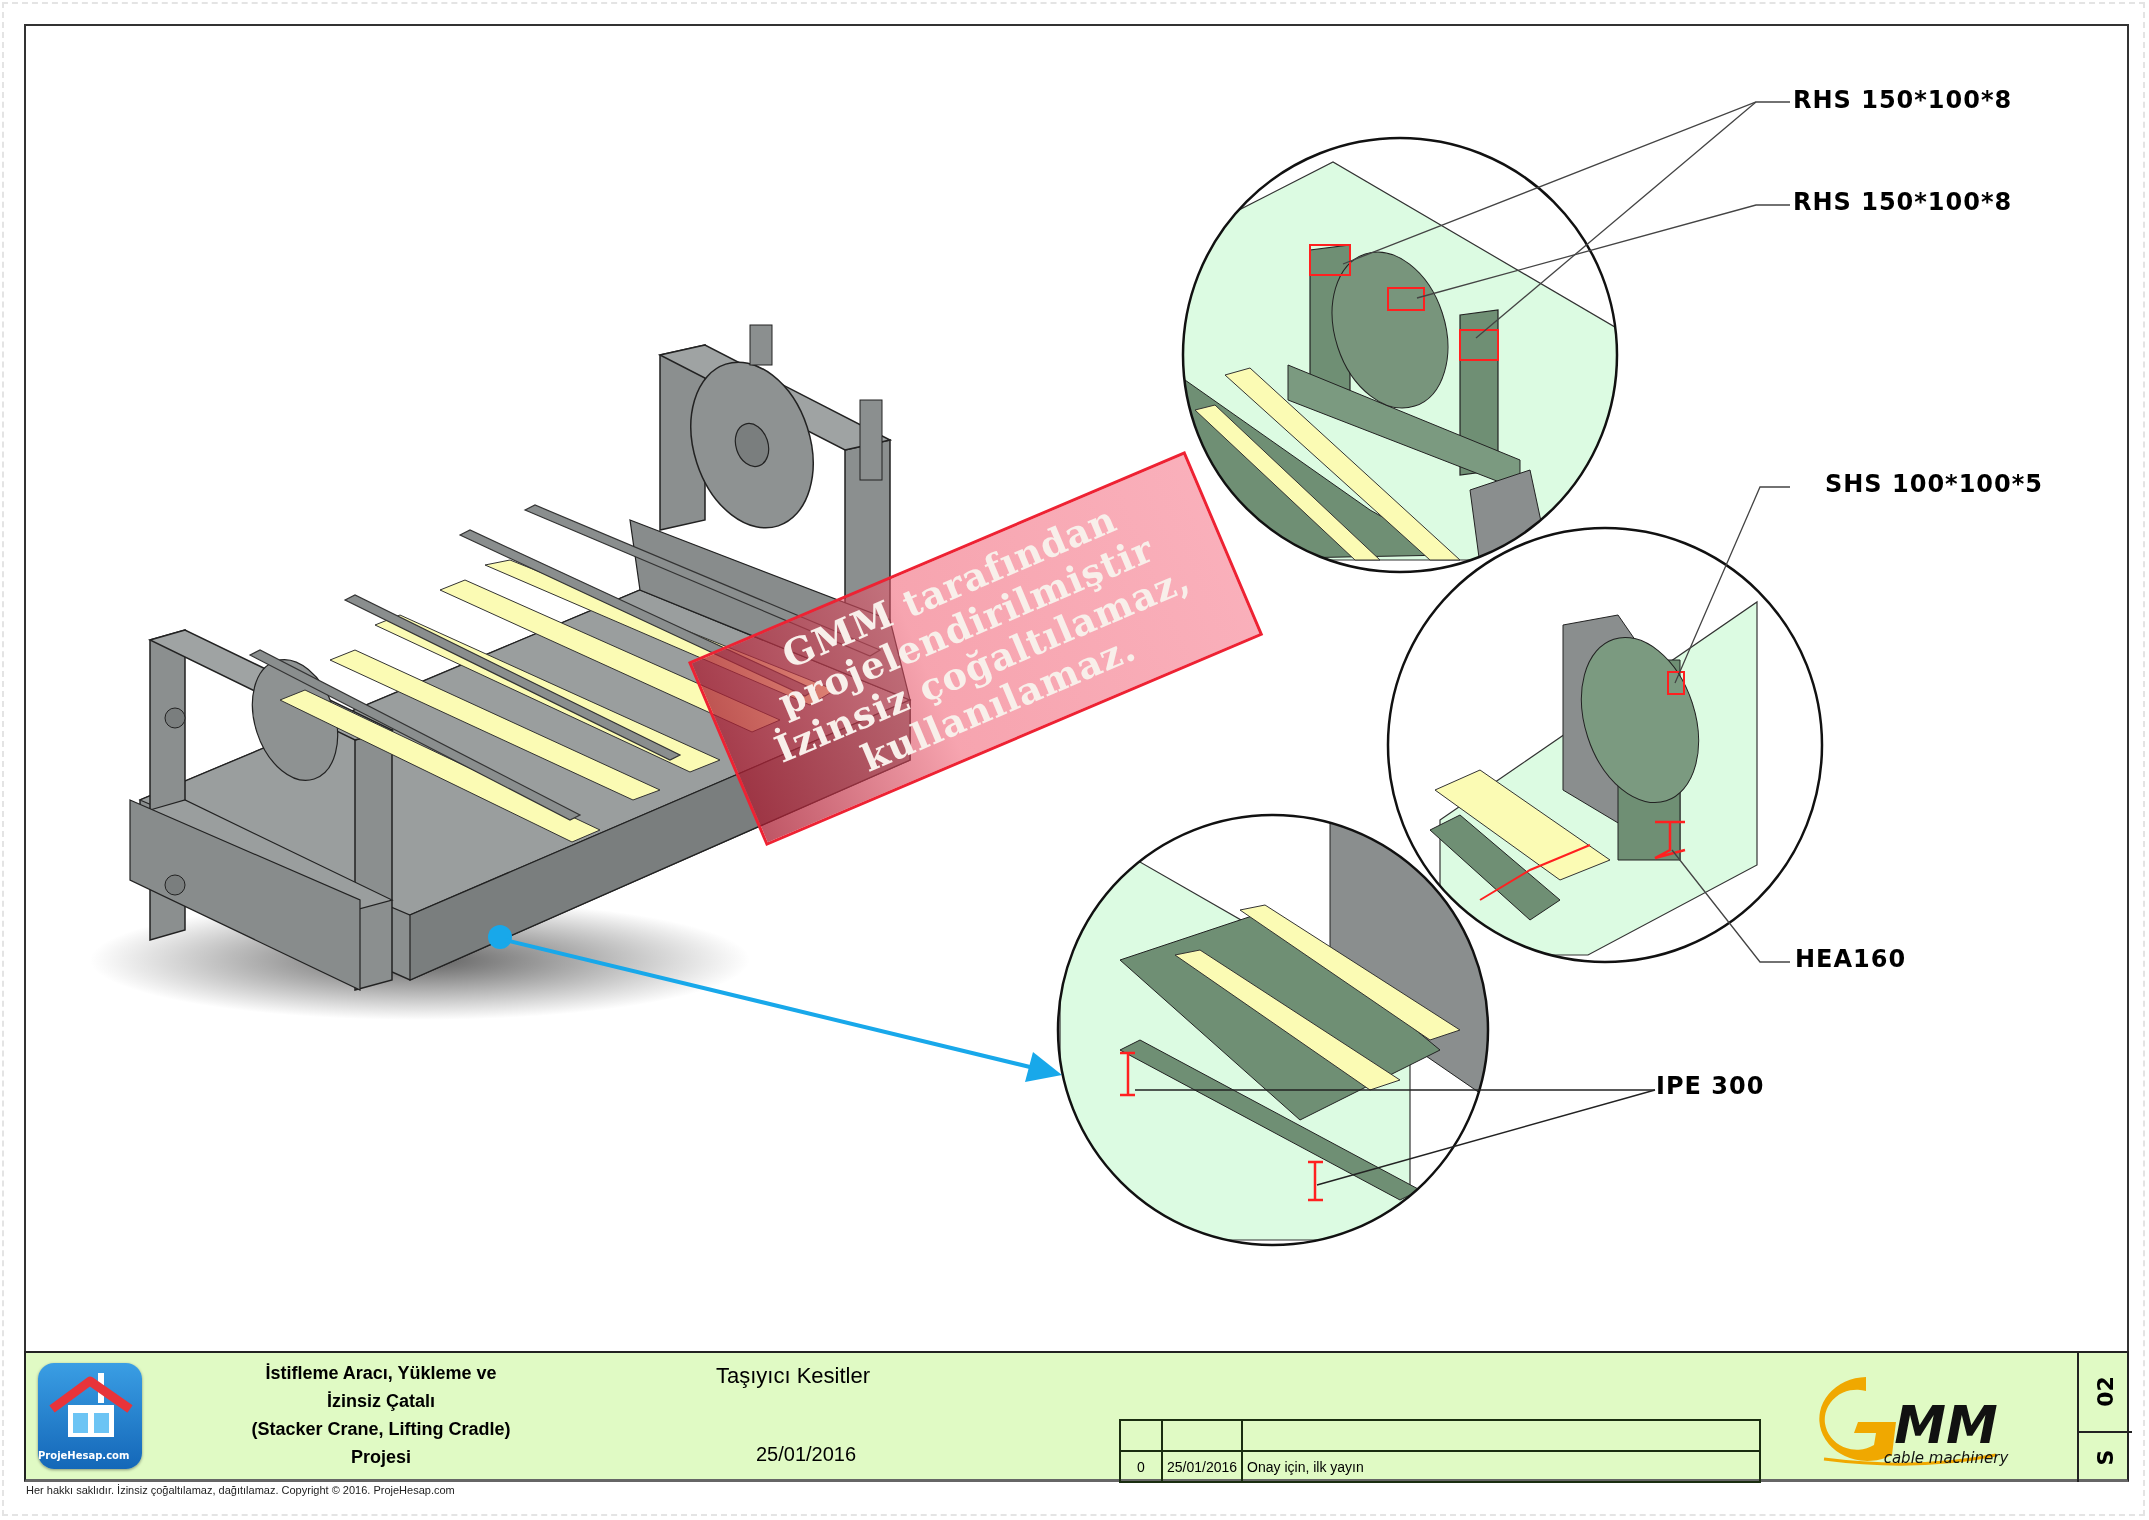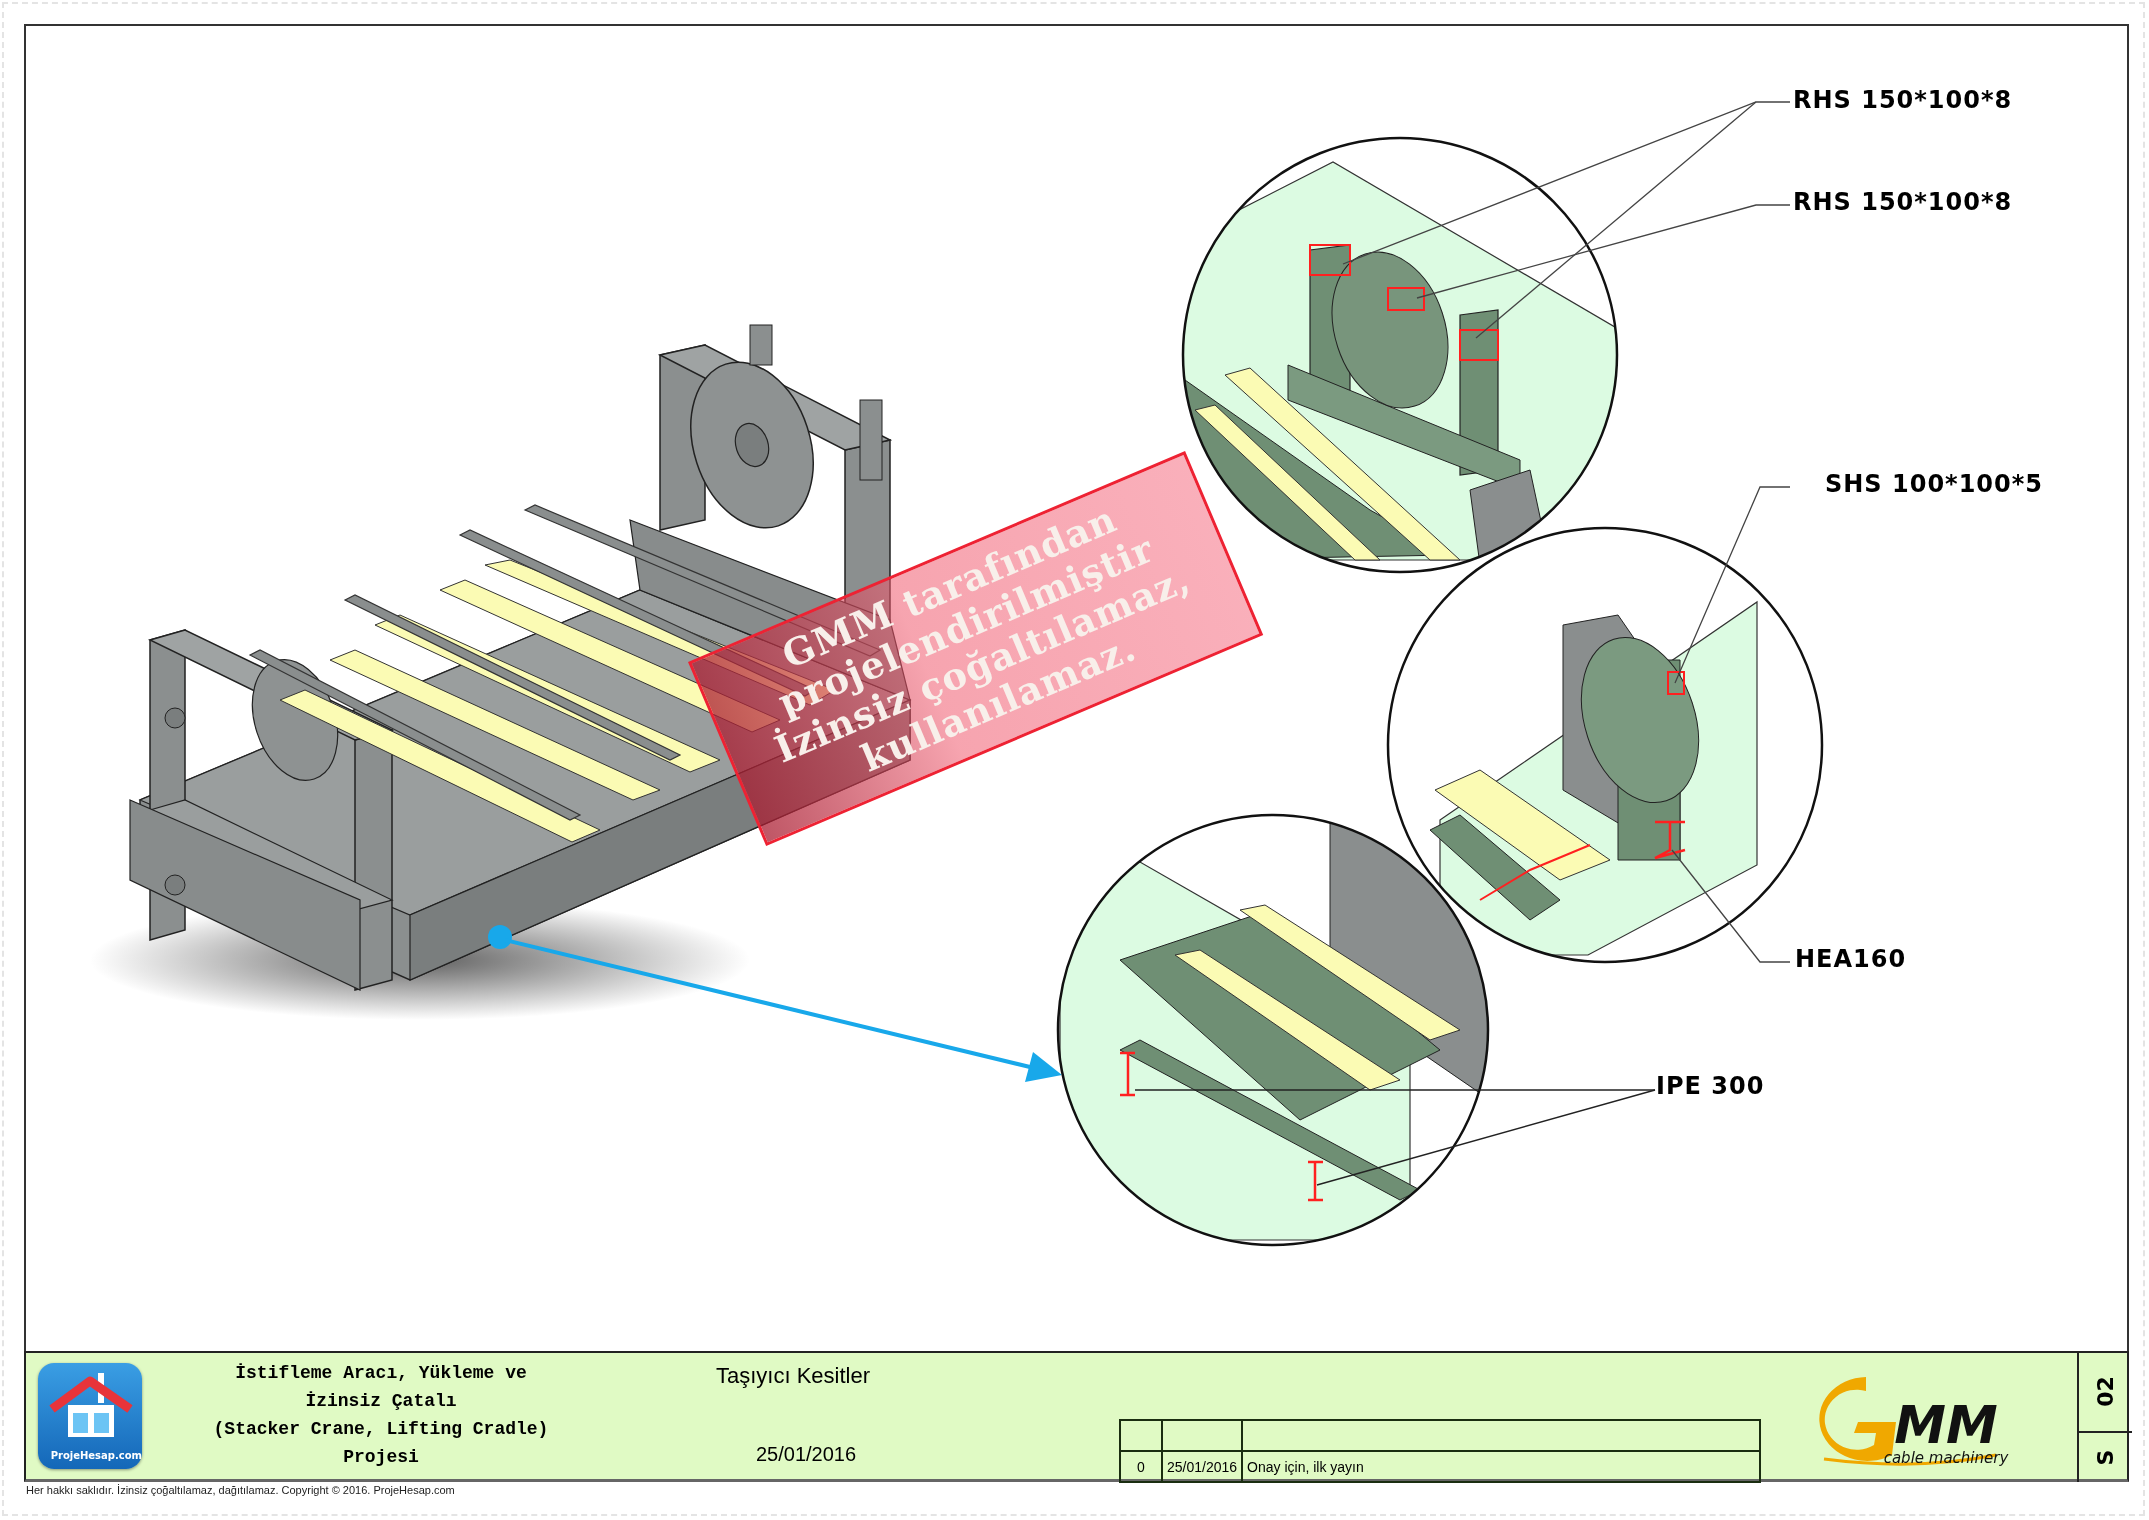--- a/index.html
+++ b/index.html
@@ -3,22 +3,22 @@
 <meta charset="utf-8">
 <style>
   html, body { margin: 0; padding: 0; background: #ffffff; }
   body { width: 2149px; height: 1520px; position: relative; overflow: hidden; font-family: "Liberation Sans", sans-serif; }
   .sheet-edge { position: absolute; left: 2px; top: 2px; width: 2143px; height: 1514px; border: 2px dashed #e4e4e4; box-sizing: border-box; }
   .frame { position: absolute; left: 24px; top: 24px; width: 2105px; height: 1458px; border: 2px solid #333; box-sizing: border-box; background: #fff; }
   svg.drawing { position: absolute; left: 0; top: 0; }
   .callout { position: absolute; font-family: "DejaVu Sans", sans-serif; font-weight: bold; font-size: 24px; color: #000; letter-spacing: 1px; white-space: nowrap; }
   .titleblock { position: absolute; left: 24px; top: 1351px; width: 2105px; height: 131px; background: #e0fac4; border: 2px solid #222; border-bottom: 3px solid #666; box-sizing: border-box; }
   .logo-ph { position: absolute; left: 12px; top: 10px; width: 104px; height: 106px; border-radius: 16px; background: linear-gradient(#3a9ee4, #1467b8); box-shadow: 0 1px 3px rgba(0,0,0,.4); overflow: hidden; }
-  .logo-ph .brand { position: absolute; bottom: 8px; width: 100%; text-align: right; font-family: "DejaVu Sans", sans-serif; font-weight: bold; font-size: 10px; color: #fff; }
-  .proj-title { position: absolute; left: 130px; top: 6px; width: 450px; text-align: center; font-family: Liberation Mono, monospace; font-weight: bold; font-size: 18px; line-height: 28px; color: #000; }
+  .logo-ph .brand { position: absolute; bottom: 8px; width: 100%; text-align: left; font-family: "DejaVu Sans", sans-serif; font-weight: bold; font-size: 10px; color: #fff; }
+  .proj-title { position: absolute; left: 130px; top: 6px; width: 450px; text-align: center; font-family: Liberation Sans, sans-serif; font-weight: bold; font-size: 18px; line-height: 28px; color: #000; }
   .proj-title div { white-space: nowrap; }
   .sheet-title { position: absolute; left: 690px; top: 10px; font-size: 22px; color: #000; }
   .sheet-date { position: absolute; left: 730px; top: 90px; font-size: 20px; color: #000; }
   .rev-table { position: absolute; left: 1093px; top: 66px; width: 642px; height: 62px; border-collapse: collapse; font-size: 14px; font-family: "Liberation Sans Narrow", "Liberation Sans", sans-serif; }
   .rev-table td { border: 2px solid #1a2d10; padding: 0 4px; height: 29px; }
   .gmm-logo { position: absolute; left: 1770px; top: 14px; width: 260px; height: 104px; }
   .sheet-no { position: absolute; left: 2051px; top: -2px; width: 53px; height: 131px; border-left: 2px solid #222; }
   .sheet-no .cell { position: absolute; left: 0; width: 53px; display: flex; align-items: center; justify-content: center; }
   .sheet-no .cell span { display: inline-block; transform: rotate(-90deg); font-family: "DejaVu Sans", sans-serif; font-weight: bold; font-size: 22px; }
   .copyright { position: absolute; left: 26px; top: 1484px; font-size: 11px; color: #222; font-family: "Liberation Sans", sans-serif; }

